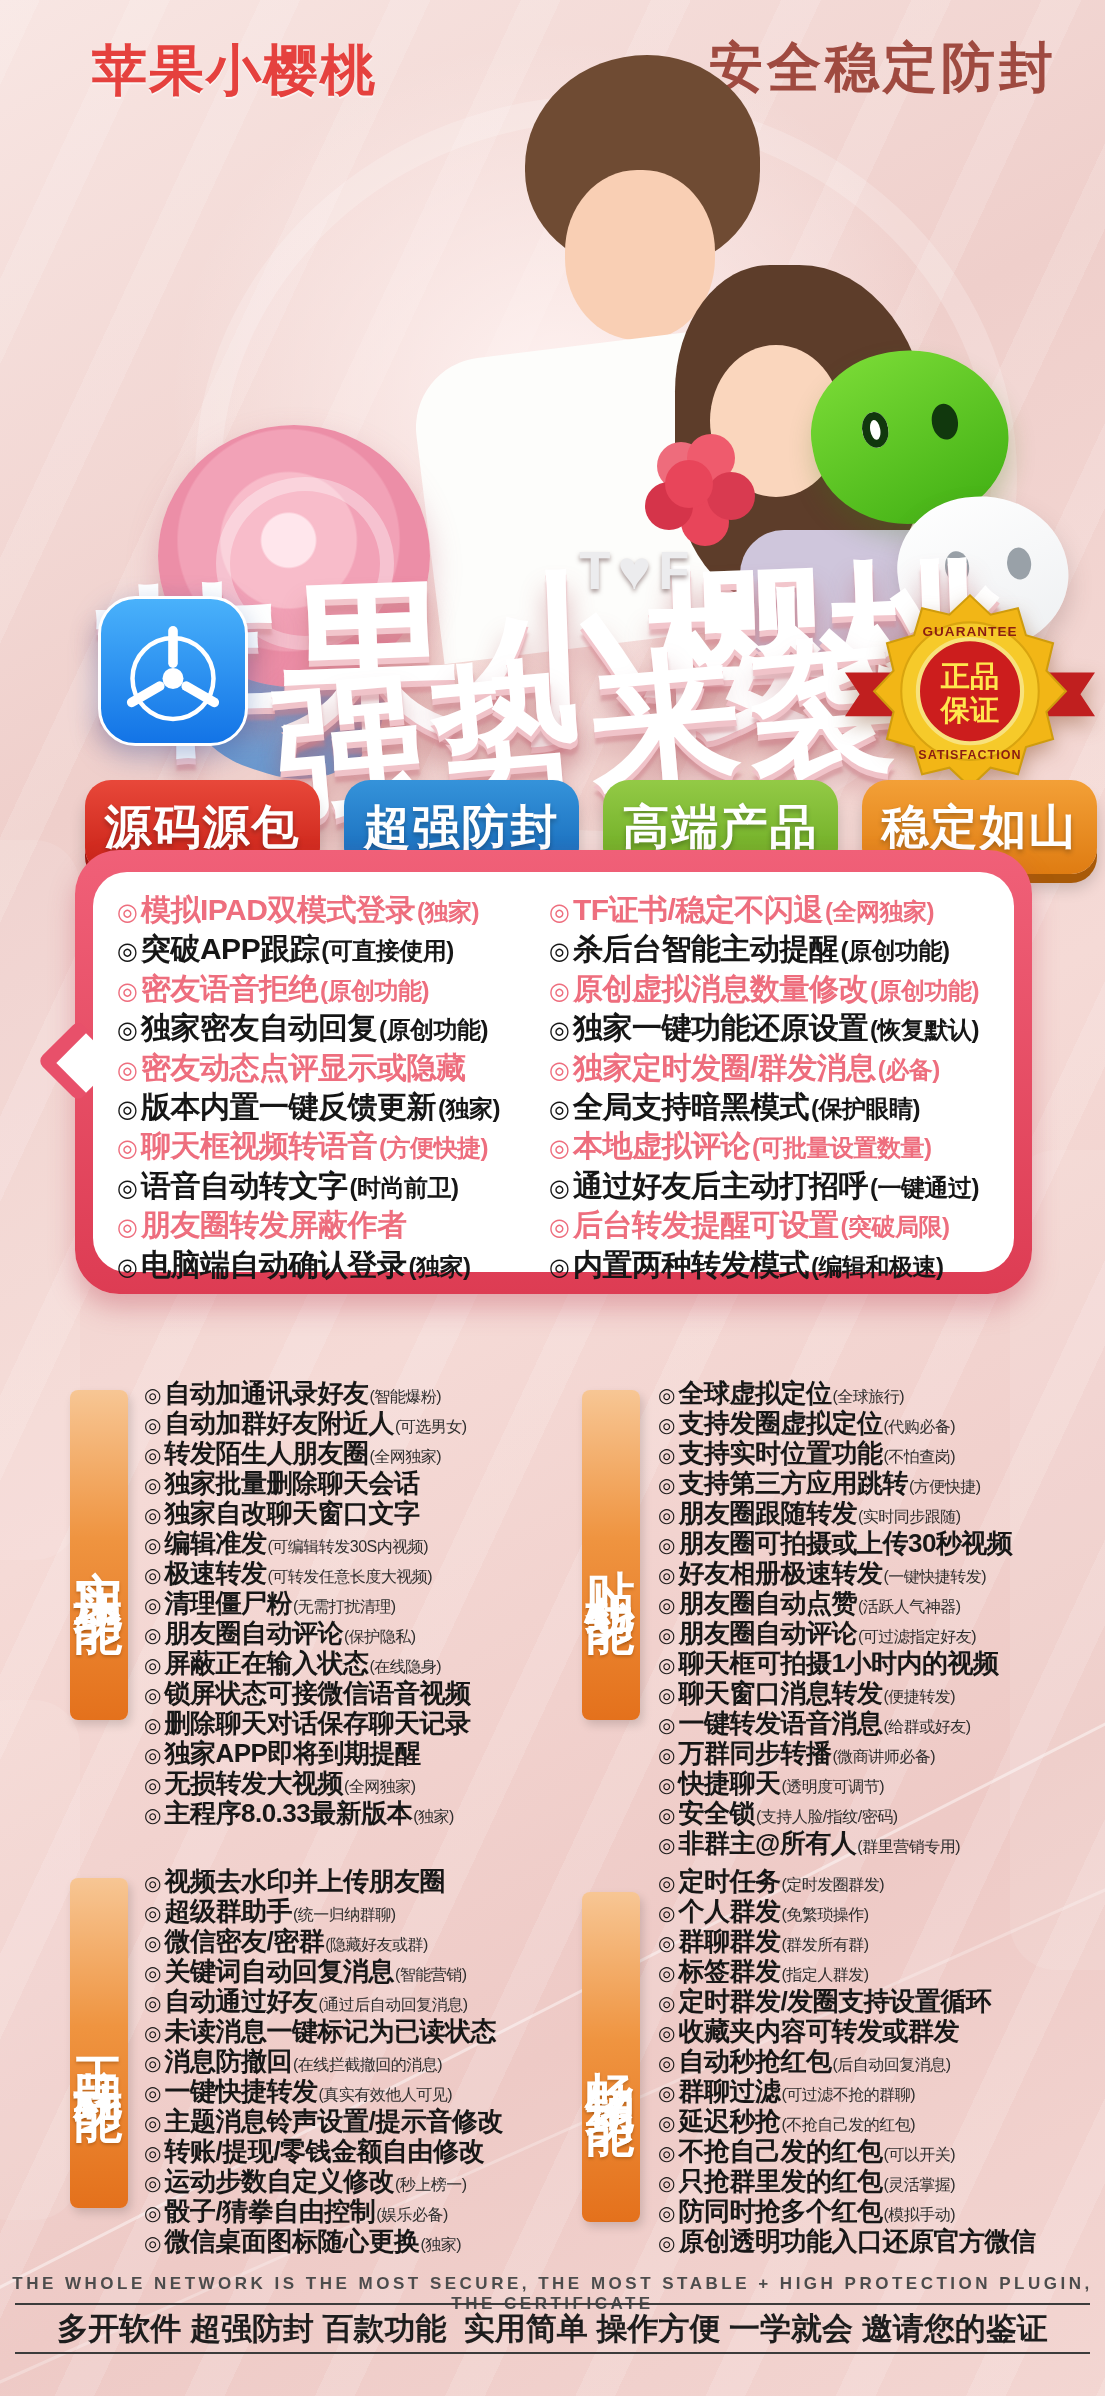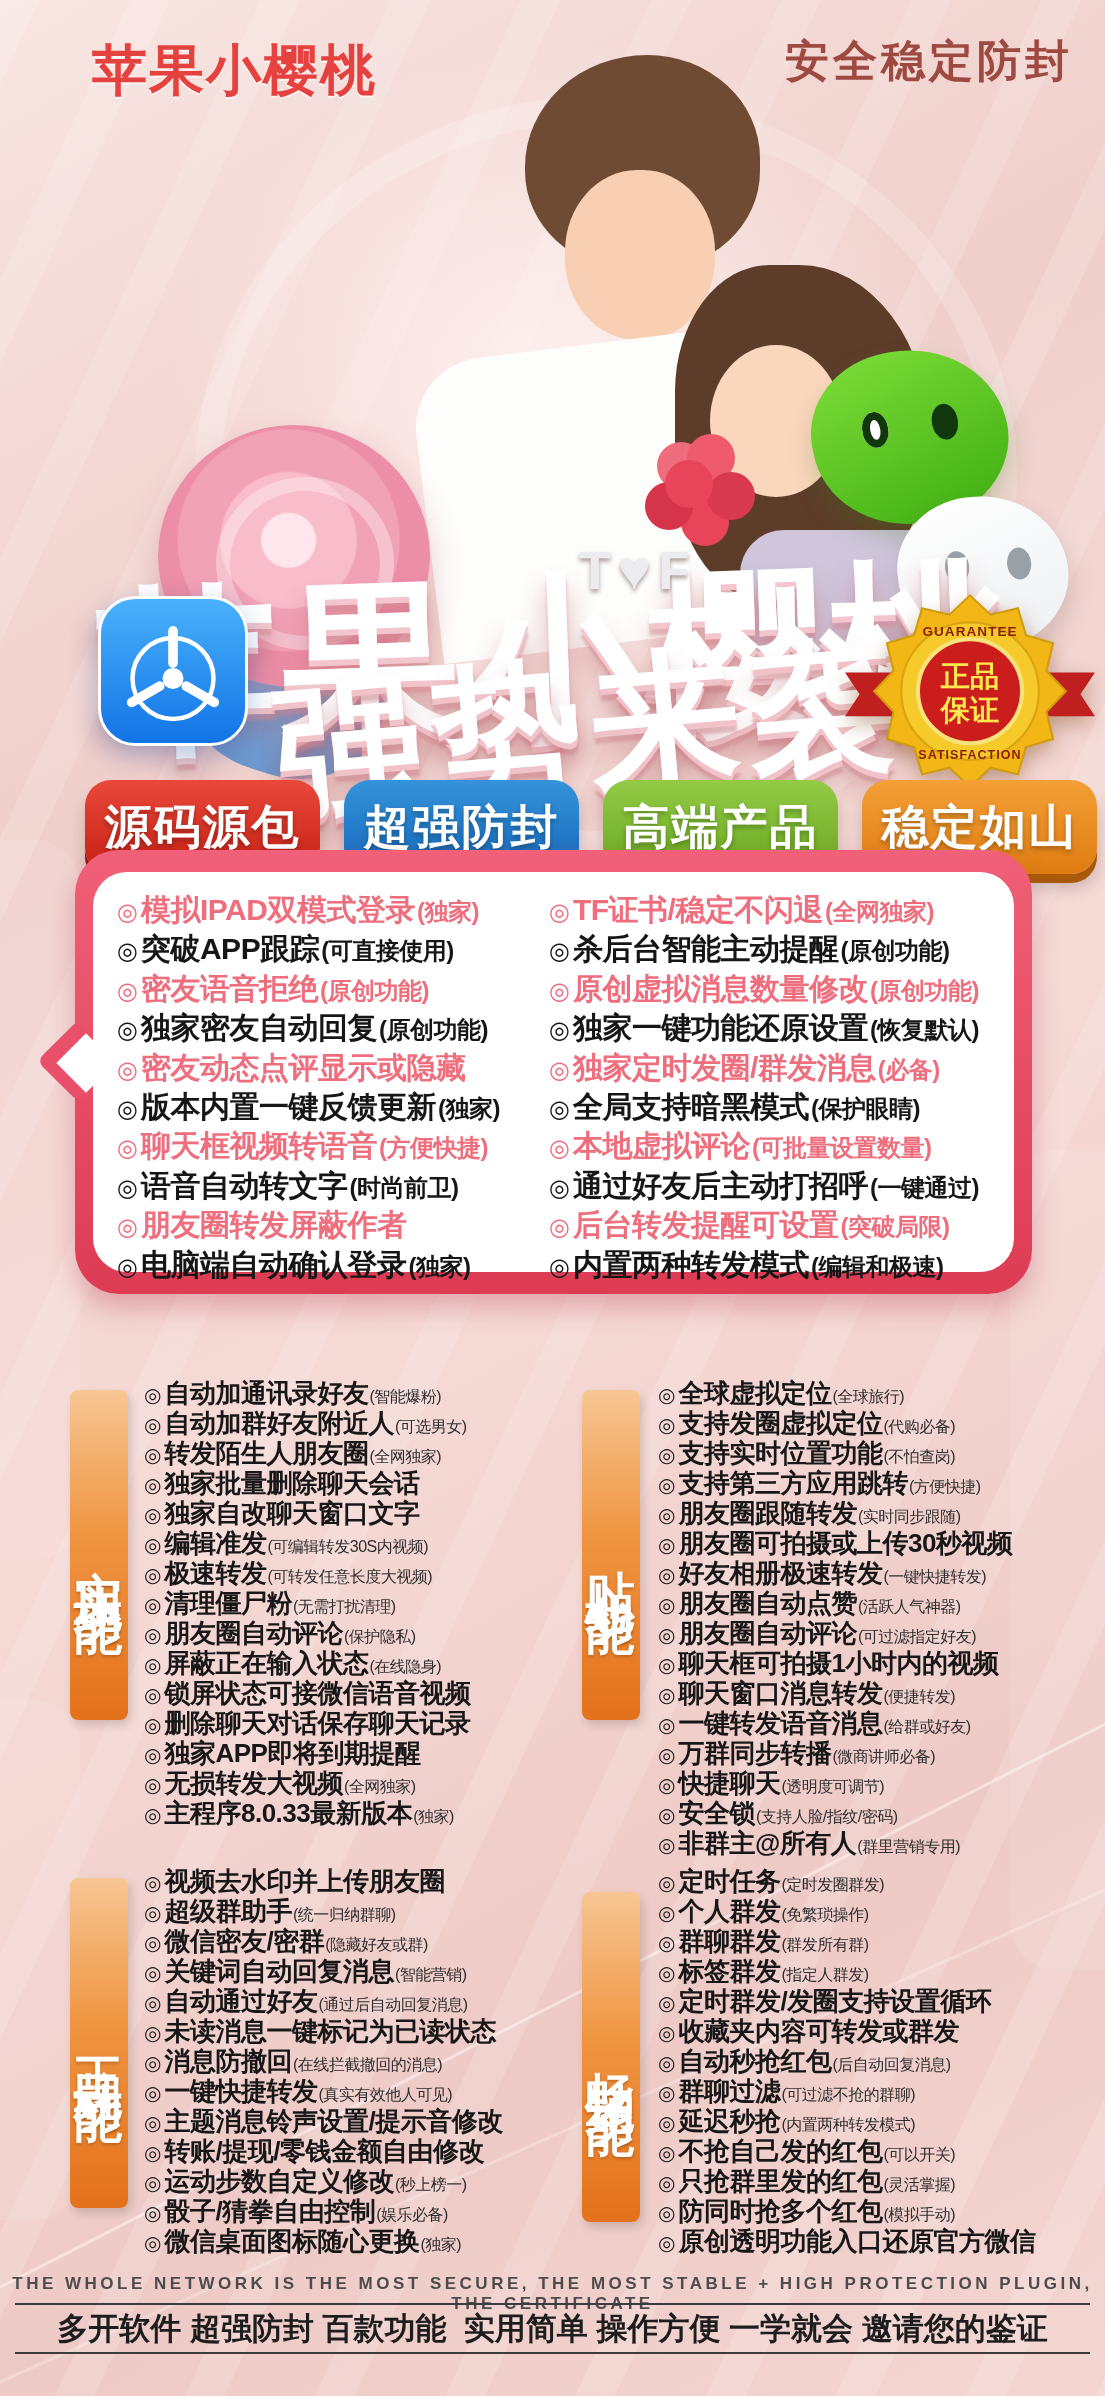--- a/index.html
+++ b/index.html
@@ -15,21 +15,21 @@
   .ghost{background:rgba(255,255,255,.10);border-radius:46px;}
   .g1{left:-60px;top:840px;width:140px;height:720px;}
   .g2{left:1010px;top:1150px;width:150px;height:820px;}
   .g3{left:-40px;top:1700px;width:120px;height:520px;}
   .curve{width:1500px;height:0;border-top:3px solid rgba(255,255,255,.45);}
   .c1{left:-150px;top:1980px;transform:rotate(-27deg);}
   .c2{left:-120px;top:2100px;transform:rotate(-24deg);opacity:.6;}
 
   
   .brand-left{left:92px;top:34px;font-size:55px;font-weight:800;color:#e5413e;letter-spacing:2px;text-shadow:0 2px 0 rgba(255,255,255,.6);}
-  .brand-right{right:32px;top:32px;font-size:44px;font-weight:800;color:#9f4a40;letter-spacing:4px;}
+  .brand-right{right:48px;top:32px;font-size:54px;font-weight:800;color:#9f4a40;letter-spacing:4px;}
 
   .couple{left:310px;top:15px;width:590px;height:640px;}
   .couple div{position:absolute;}
   .hair-m{left:215px;top:40px;width:235px;height:215px;background:#6f4b33;border-radius:52% 48% 46% 46%;}
   .face-m{left:255px;top:155px;width:150px;height:170px;background:#f9cfb4;border-radius:48%;}
   .hair-g{left:365px;top:250px;width:255px;height:340px;background:#5d3d2a;border-radius:42% 58% 55% 45%;}
   .face-g{left:400px;top:330px;width:132px;height:152px;background:#fad6bd;border-radius:50%;}
   .shirt{left:115px;top:330px;width:335px;height:300px;background:#fdfdfb;border-radius:70px 50px 0 0;transform:rotate(-7deg);}
   .dress{left:430px;top:515px;width:225px;height:125px;background:#cfc6dc;border-radius:44px 44px 0 0;}
   .bouquet{left:355px;top:445px;width:48px;height:48px;border-radius:50%;background:#e8455a;
@@ -677,21 +677,21 @@
 
         <li class="s-item">
           <span class="bullet">◎</span>
           <span class="txt">群聊过滤</span>
           <span class="note">(可过滤不抢的群聊)</span>
         </li>
 
         <li class="s-item">
           <span class="bullet">◎</span>
           <span class="txt">延迟秒抢</span>
-          <span class="note">(内置两种转发模式)</span>
+          <span class="note">(不抢自己发的红包)</span>
         </li>
 
         <li class="s-item">
           <span class="bullet">◎</span>
           <span class="txt">不抢自己发的红包</span>
           <span class="note">(可以开关)</span>
         </li>
 
         <li class="s-item">
           <span class="bullet">◎</span>

